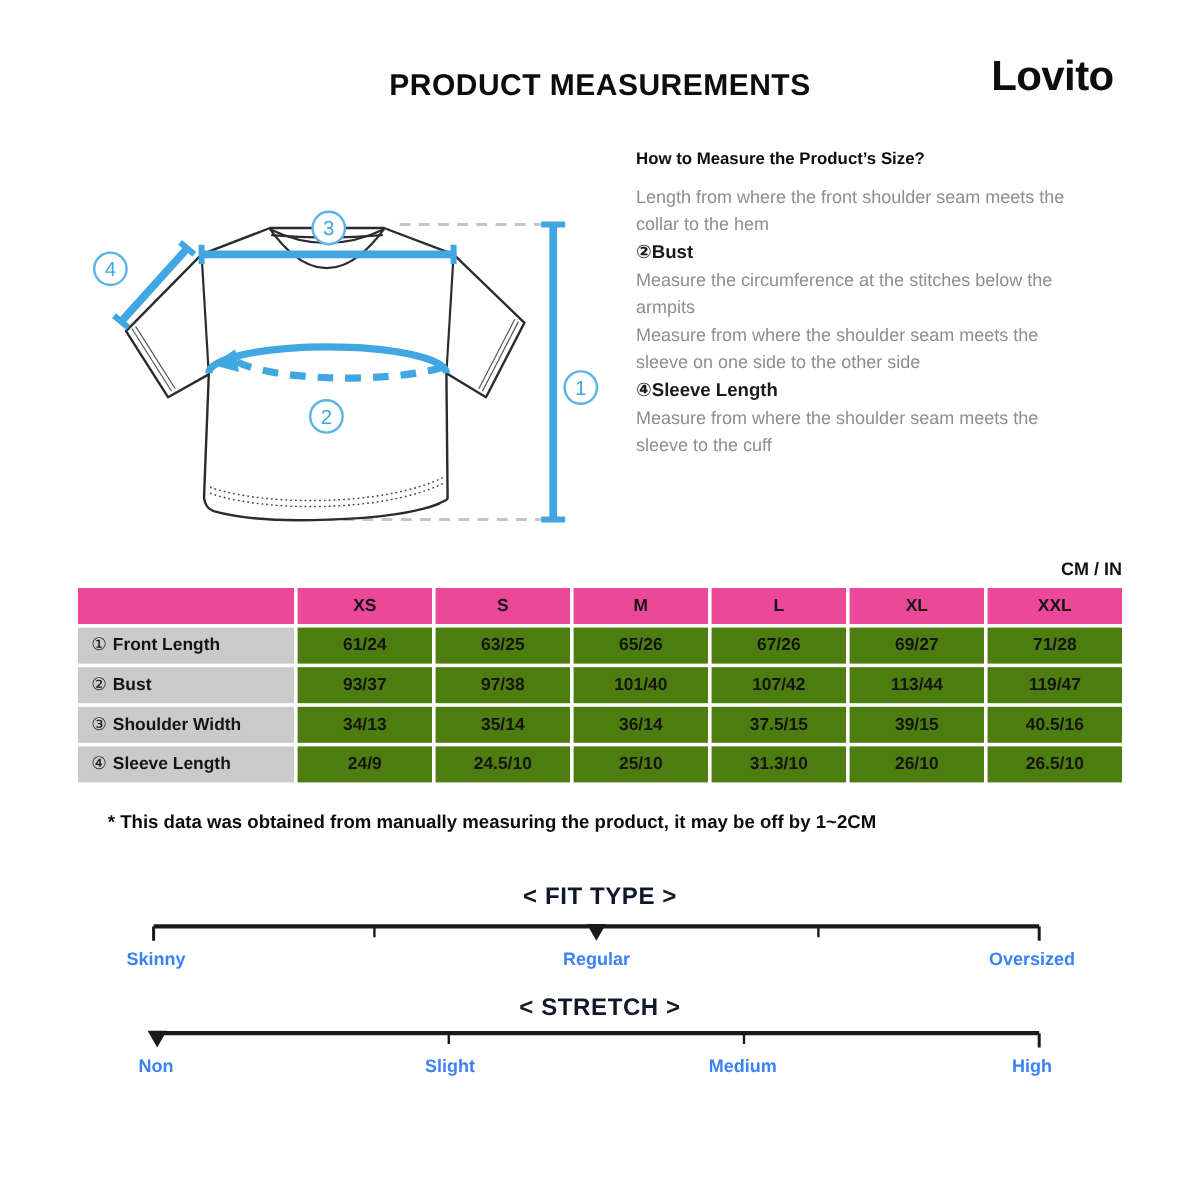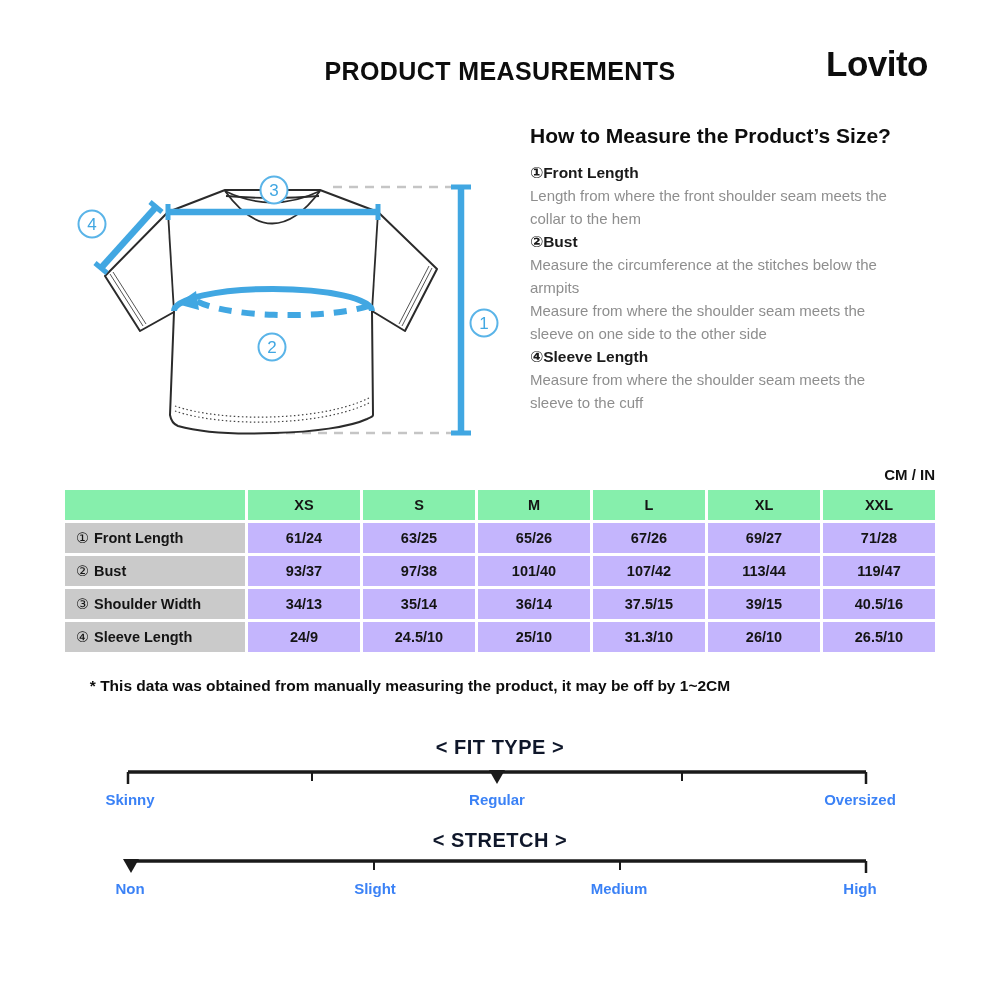--- a/index.html
+++ b/index.html
@@ -14,32 +14,32 @@
   }
   .brand{
     position:absolute;top:44px;right:72px;
     font-size:35px;font-weight:800;letter-spacing:-.5px;color:#0d0d0d;margin-left:25px;
   }
   
   .diagram{position:absolute;left:45px;top:130px;width:470px;height:330px;}
   .diagram svg{display:block;}
   
   .guide{position:absolute;left:530px;top:124px;width:382px;}
-  .guide-heading{font-size:21px;font-weight:800;color:#0d0d0d;margin:0 0 13px 0;}
+  .guide-heading{font-size:14px;font-weight:800;color:#0d0d0d;margin:0 0 13px 0;}
   .guide-item-title{font-size:15.5px;font-weight:700;line-height:23px;color:#1a1a1a;}
   .guide-item-desc{font-size:15px;font-weight:400;line-height:23px;color:#8e8e8e;}
   
   .unit-label{position:absolute;top:466px;right:65px;font-size:15px;font-weight:800;}
   .size-table{
     position:absolute;left:65px;top:490px;width:870px;
     display:grid;grid-template-columns:180px repeat(6,1fr);gap:3px;
     font-size:14.5px;font-weight:700;
   }
-  .cell{height:30px;display:flex;align-items:center;justify-content:center;background:#c4b5fd;color:#141414;}
-  .cell.head{background:#86efac;}
+  .cell{height:30px;display:flex;align-items:center;justify-content:center;background:#4d7c0f;color:#141414;}
+  .cell.head{background:#ec4899;}
   .cell.label-cell{background:#cacaca;justify-content:flex-start;padding-left:11px;box-sizing:border-box;}
   .circ-num{margin-right:5px;font-weight:400;}
   
   .note{position:absolute;top:677px;left:0;width:820px;text-align:center;
     font-size:15.5px;font-weight:700;color:#0d0d0d;}
   
   .scale{position:absolute;left:0;width:1000px;}
   #fit-scale{top:736px;}
   #stretch-scale{top:829px;}
   .scale-title{height:22px;text-align:center;font-size:20px;font-weight:800;letter-spacing:.5px;color:#0f172a;}
@@ -114,21 +114,20 @@
       <circle cx="47" cy="94" r="13.5" fill="#fff" stroke="#5ab4e8" stroke-width="2"></circle>
       <text x="47" y="100">4</text>
     </g>
   </svg>
 </div>
 
 <div class="guide">
   <div class="guide-heading">How to Measure the Product’s Size?</div>
 
   <div class="guide-item">
-    <div class="guide-item-title"><span>①</span><span>Front Length</span></div>
     <div class="guide-item-desc">Length from where the front shoulder seam meets the collar to the hem</div>
   </div>
   <div class="guide-item">
     <div class="guide-item-title"><span>②</span><span>Bust</span></div>
     <div class="guide-item-desc">Measure the circumference at the stitches below the armpits</div>
   </div>
   <div class="guide-item">
     <div class="guide-item-desc">Measure from where the shoulder seam meets the sleeve on one side to the other side</div>
   </div>
   <div class="guide-item">

